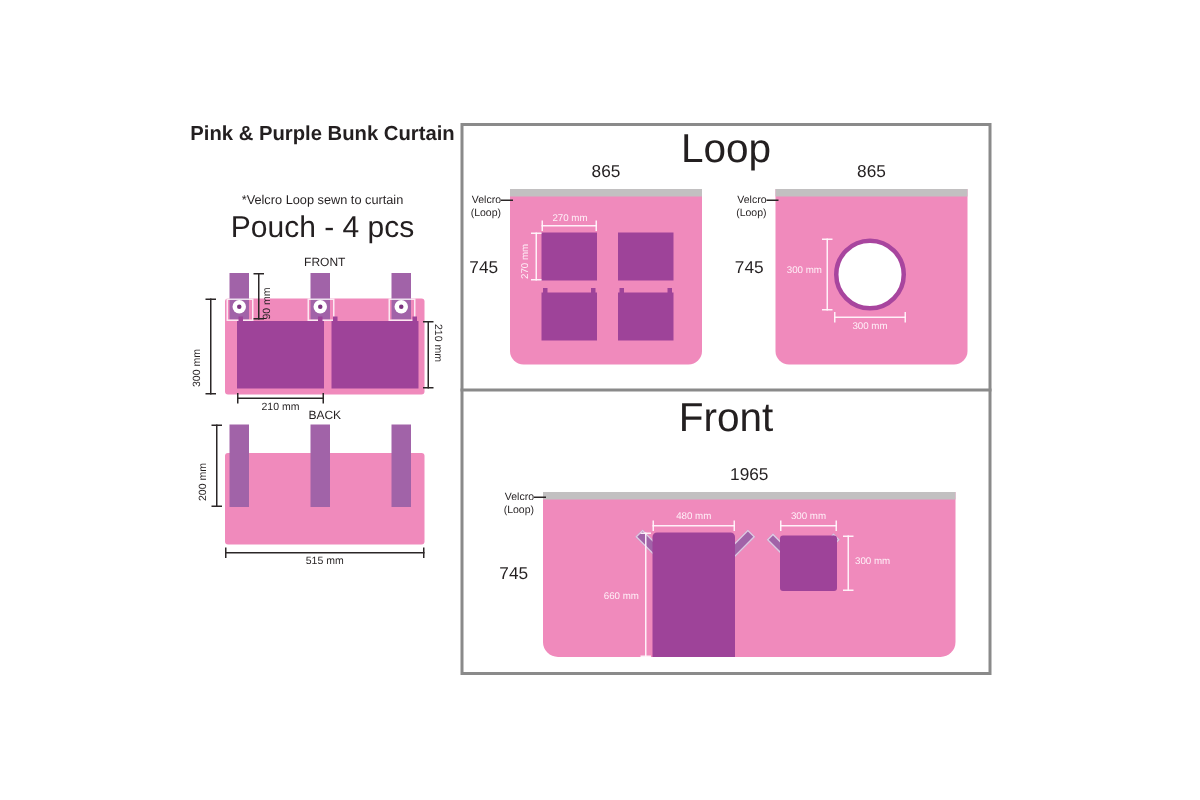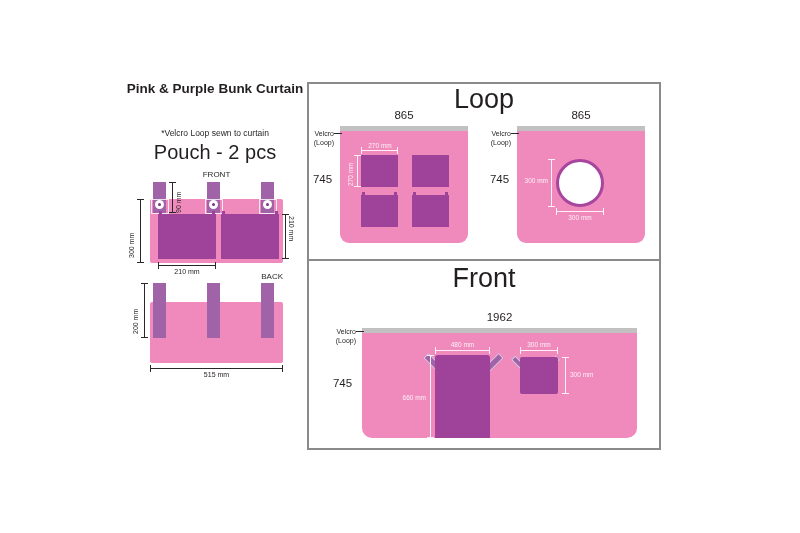--- a/index.html
+++ b/index.html
@@ -62,21 +62,21 @@
   #pf-sb3 { left:259px; top:199px; width:16px; height:13px; }
   #pf-sn1 { left:155px; top:200px; } #pf-sn2 { left:209px; top:200px; } #pf-sn3 { left:263px; top:200px; }
   #pf-dim-90   { left:172px; top:182px; height:31px; }
   #pf-lbl-90   { left:175px; top:183px; height:30px; }
   #pf-dim-300  { left:140px; top:199px; height:64px; }
   #pf-lbl-300  { left:128px; top:206px; height:52px; }
   #pf-dim-210r { left:285px; top:214px; height:45px; }
   #pf-lbl-210r { left:288px; top:216px; height:43px; }
   #pf-dim-210b { left:158px; top:265px; width:58px; }
   #pf-lbl-210b { left:150px; top:268px; width:74px; }
-  #pb-label    { left:150px; top:272px; width:133px;text-align:right; }
+  #pb-label    { left:150px; top:272px; width:133px; }
   #pb-rect     { left:150px; top:302px; width:133px; height:61px; border-radius:2px; }
   #pb-strap1 { left:153px; top:283px; width:13px; height:55px; }
   #pb-strap2 { left:207px; top:283px; width:13px; height:55px; }
   #pb-strap3 { left:261px; top:283px; width:13px; height:55px; }
   #pb-dim-200 { left:144px; top:283px; height:55px; }
   #pb-lbl-200 { left:132px; top:288px; height:46px; }
   #pb-dim-515 { left:150px; top:368px; width:133px; }
   #pb-lbl-515 { left:150px; top:371px; width:133px; }
 
   
@@ -134,21 +134,21 @@
   #fr-dim-300r { left:565px; top:357px; height:37px; }
   #fr-lbl-300r { left:570px; top:371px; width:30px; }
 </style>
 </head>
 <body>
 
 <div id="canvas">
 
   <div class="abs ctr" id="main-title">Pink &amp; Purple Bunk Curtain</div>
   <div class="abs ctr" id="velcro-note">*Velcro Loop sewn to curtain</div>
-  <div class="abs ctr" id="pouch-heading">Pouch - 2 pcs</div>
+  <div class="abs ctr" id="pouch-heading">Pouch - 4 pcs</div>
   <div class="abs ctr f8" id="pf-label">FRONT</div>
 
   <div class="abs pink" id="pf-rect"></div>
   <div class="abs tabpur" id="pf-tab1"></div>
   <div class="abs tabpur" id="pf-tab2"></div>
   <div class="abs tabpur" id="pf-tab3"></div>
   <div class="snapbox" id="pf-sb1"></div>
   <div class="snapbox" id="pf-sb2"></div>
   <div class="snapbox" id="pf-sb3"></div>
   <div class="snap" id="pf-sn1"></div>
@@ -208,21 +208,21 @@
   </div>
   <div class="abs" id="sdr-vdash"></div>
   <div class="abs ctr f11" id="sdr-745">745</div>
   <div class="abs" id="sdr-circle"></div>
   <div class="dimv light" id="sdr-dim-300v"></div>
   <div class="abs rgt f6 light" id="sdr-lbl-300v">300 mm</div>
   <div class="dimh light" id="sdr-dim-300h"></div>
   <div class="abs ctr f6 light" id="sdr-lbl-300h">300 mm</div>
 
   <div class="abs ctr" id="fr-title">Front</div>
-  <div class="abs ctr f11" id="fr-1965">1962</div>
+  <div class="abs ctr f11" id="fr-1965">1965</div>
   <div class="abs pink" id="fr-rect"></div>
   <div class="abs gray" id="fr-strip"></div>
   <div class="abs rgt" id="fr-velcro">
     <span style="display:block">Velcro</span>
     <span style="display:block">(Loop)</span>
   </div>
   <div class="abs" id="fr-vdash"></div>
   <div class="abs ctr f11" id="fr-745">745</div>
 
   <div class="flap" id="fr-flap-l"></div>

